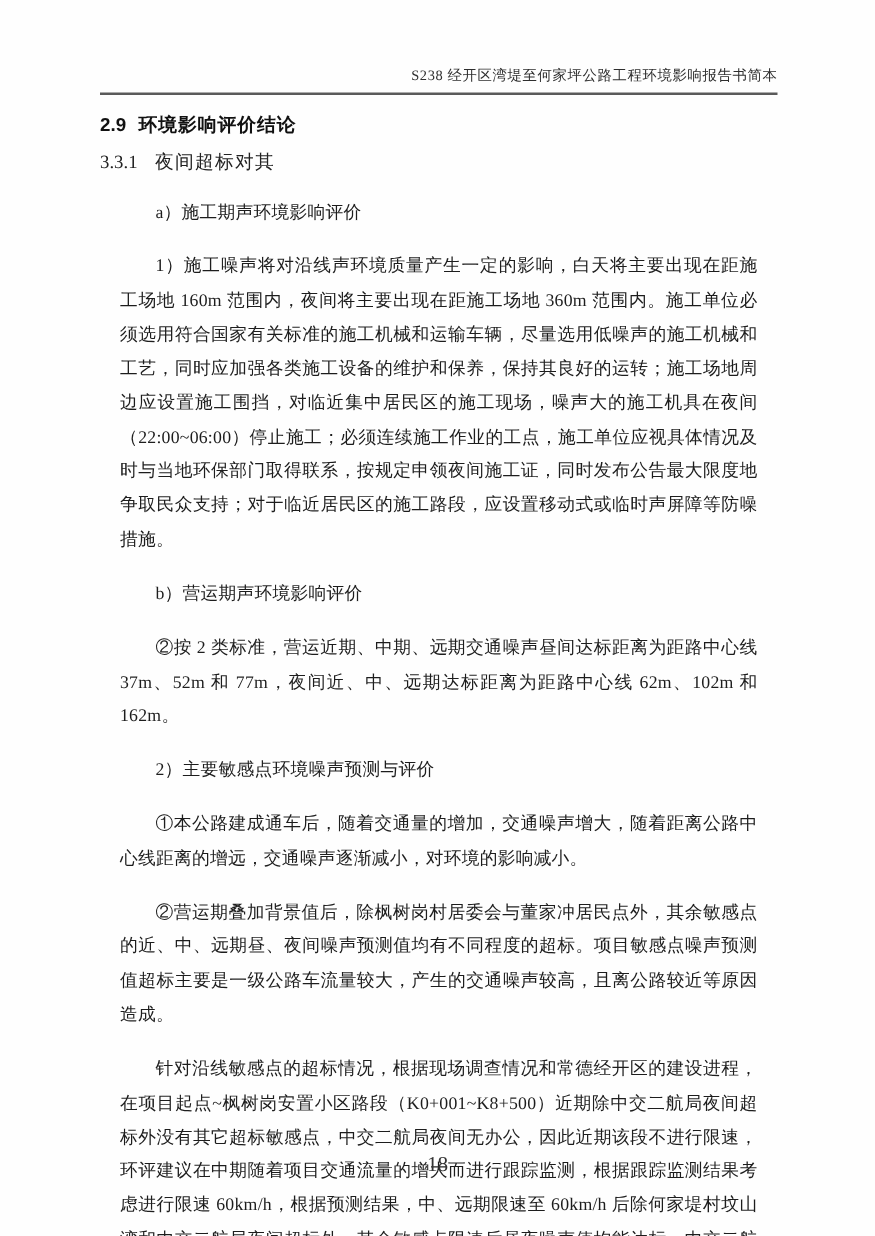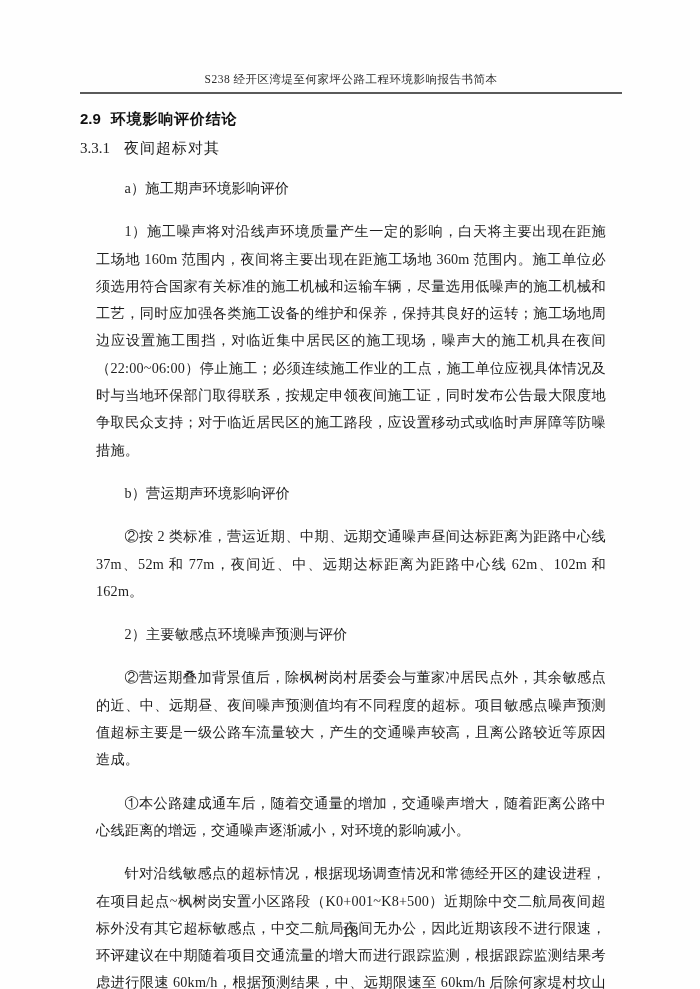--- a/index.html
+++ b/index.html
@@ -17,22 +17,22 @@
     overflow: hidden;
     box-sizing: border-box;
   }
   .content {
     position: absolute;
     left: 80px;
     right: 78px;
     top: 0;
   }
   .running-head {
-    padding-top: 72px;
-    text-align: center;
+    padding-top: 54px;
+    text-align: right;
     font-size: 11.5px;
     letter-spacing: 0.5px;
     color: #2e2e2e;
     line-height: 14px;
   }
   .header-rule {
     margin-top: 6px;
     border: 0;
     border-top: 2.5px solid #5a5a5a;
     height: 0;
@@ -95,21 +95,21 @@
     <div class="h2">
       <span class="sec-num">3.3.1</span><span>夜间超标对其</span>
     </div>
 
     <div class="body-text">
       <p class="para">a）施工期声环境影响评价</p>
       <p class="para">1）施工噪声将对沿线声环境质量产生一定的影响，白天将主要出现在距施工场地 160m 范围内，夜间将主要出现在距施工场地 360m 范围内。施工单位必须选用符合国家有关标准的施工机械和运输车辆，尽量选用低噪声的施工机械和工艺，同时应加强各类施工设备的维护和保养，保持其良好的运转；施工场地周边应设置施工围挡，对临近集中居民区的施工现场，噪声大的施工机具在夜间（22:00~06:00）停止施工；必须连续施工作业的工点，施工单位应视具体情况及时与当地环保部门取得联系，按规定申领夜间施工证，同时发布公告最大限度地争取民众支持；对于临近居民区的施工路段，应设置移动式或临时声屏障等防噪措施。</p>
       <p class="para">b）营运期声环境影响评价</p>
       <p class="para">②按 2 类标准，营运近期、中期、远期交通噪声昼间达标距离为距路中心线 37m、52m 和 77m，夜间近、中、远期达标距离为距路中心线 62m、102m 和 162m。</p>
       <p class="para">2）主要敏感点环境噪声预测与评价</p>
+      <p class="para">①本公路建成通车后，随着交通量的增加，交通噪声增大，随着距离公路中心线距离的增远，交通噪声逐渐减小，对环境的影响减小。</p>
       <p class="para">②营运期叠加背景值后，除枫树岗村居委会与董家冲居民点外，其余敏感点的近、中、远期昼、夜间噪声预测值均有不同程度的超标。项目敏感点噪声预测值超标主要是一级公路车流量较大，产生的交通噪声较高，且离公路较近等原因造成。</p>
-      <p class="para">①本公路建成通车后，随着交通量的增加，交通噪声增大，随着距离公路中心线距离的增远，交通噪声逐渐减小，对环境的影响减小。</p>
       <p class="para">针对沿线敏感点的超标情况，根据现场调查情况和常德经开区的建设进程，在项目起点~枫树岗安置小区路段（K0+001~K8+500）近期除中交二航局夜间超标外没有其它超标敏感点，中交二航局夜间无办公，因此近期该段不进行限速，环评建议在中期随着项目交通流量的增大而进行跟踪监测，根据跟踪监测结果考虑进行限速 60km/h，根据预测结果，中、远期限速至 60km/h 后除何家堤村坟山湾和中交二航局夜间超标外，其余敏感点限速后昼夜噪声值均能达标，中交二航局夜间无办公，夜间超标对其</p>
     </div>
 
   </div>
 
   <div class="page-number">18</div>
 </div>
 
 </body></html>

